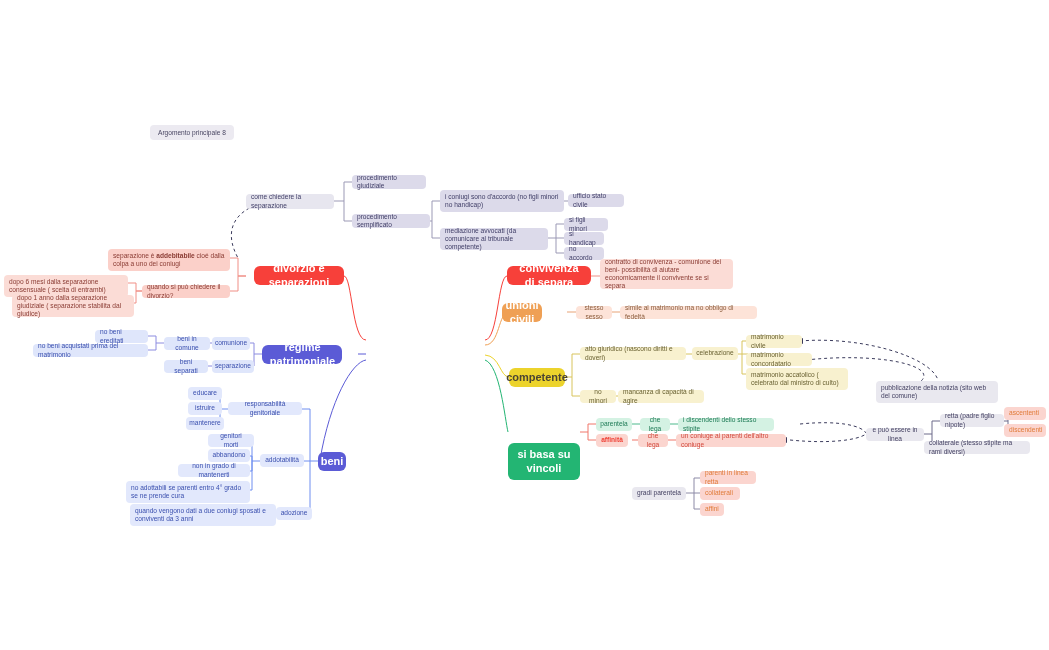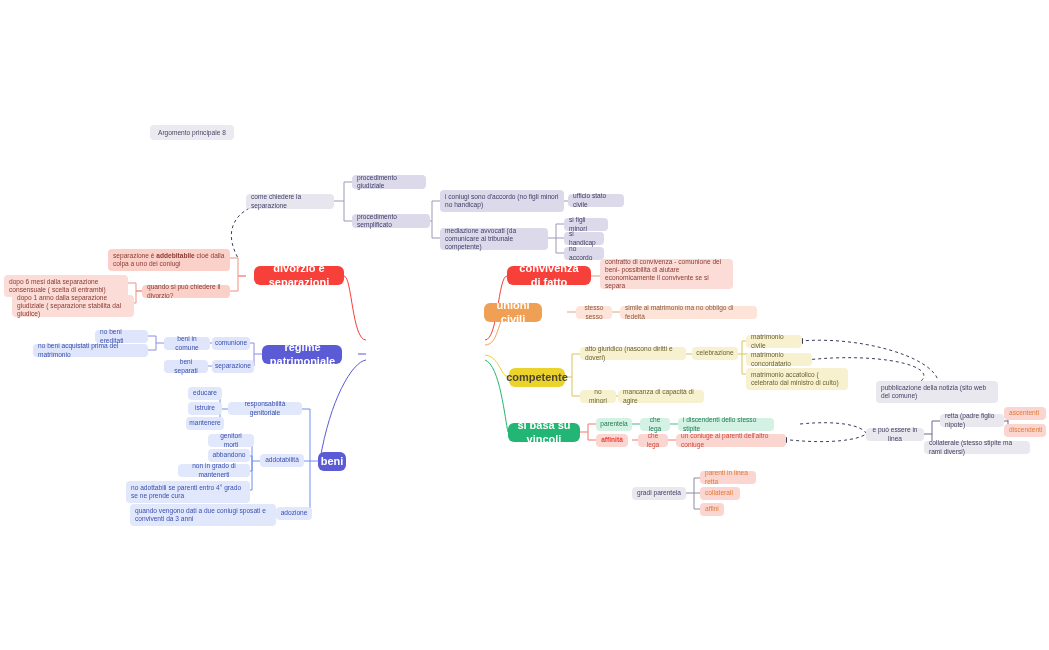--- a/index.html
+++ b/index.html
@@ -234,45 +234,45 @@
   <div class="node sub s-blueM center" style="left:188px;top:402px;width:34px;height:13px;">istruire</div>
   <div class="node sub s-blueM center" style="left:186px;top:417px;width:38px;height:13px;">mantenere</div>
 
   <div class="node sub s-blueM center" style="left:208px;top:434px;width:46px;height:13px;">genitori morti</div>
   <div class="node sub s-blueM center" style="left:208px;top:449px;width:42px;height:13px;">abbandono</div>
   <div class="node sub s-blueM center" style="left:178px;top:464px;width:72px;height:13px;">non in grado di mantenerti</div>
   <div class="node sub s-blueM" style="left:126px;top:481px;width:124px;height:22px;">no adottabili se parenti entro 4° grado se ne prende cura</div>
 
   <div class="node sub s-blueM" style="left:130px;top:504px;width:146px;height:22px;">quando vengono dati a due coniugi sposati e conviventi da 3 anni</div>
 
-  <div class="node main-pill pill-red" style="left:507px;top:266px;width:84px;height:19px;">convivenza di fatto</div>
+  <div class="node main-pill pill-red" style="left:507px;top:266px;width:84px;height:19px;">convivenza di separa</div>
 
   <div class="node sub s-pinkL" style="left:600px;top:259px;width:133px;height:30px;">contratto di convivenza - comunione dei beni- possibilità di aiutare economicamente il convivente se si separa</div>
 
-  <div class="node main-pill pill-orange" style="left:484px;top:303px;width:58px;height:19px;">unioni civili</div>
+  <div class="node main-pill pill-orange" style="left:502px;top:303px;width:40px;height:19px;">unioni civili</div>
 
   <div class="node sub s-peach center" style="left:576px;top:306px;width:36px;height:13px;">stesso sesso</div>
   <div class="node sub s-peach" style="left:620px;top:306px;width:137px;height:13px;">simile al matrimonio ma no obbligo di fedeltà</div>
 
   <div class="node main-pill pill-yellow" style="left:509px;top:368px;width:56px;height:19px;">competente</div>
 
   <div class="node sub s-cream" style="left:580px;top:347px;width:106px;height:13px;">atto giuridico (nascono diritti e doveri)</div>
 
   <div class="node sub s-cream center" style="left:692px;top:347px;width:46px;height:13px;">celebrazione</div>
 
   <div class="node sub s-cream" style="left:746px;top:335px;width:56px;height:13px;">matrimonio civile</div>
   <div class="node sub s-cream" style="left:746px;top:353px;width:66px;height:13px;">matrimonio concordatario</div>
   <div class="node sub s-cream" style="left:746px;top:368px;width:102px;height:22px;">matrimonio accatolico ( celebrato dal ministro di culto)</div>
 
   <div class="node sub s-cream center" style="left:580px;top:390px;width:36px;height:13px;">no minori</div>
   <div class="node sub s-cream" style="left:618px;top:390px;width:86px;height:13px;">mancanza di capacità di agire</div>
 
   <div class="node sub s-grey" style="left:876px;top:381px;width:122px;height:22px;">pubblicazione della notizia (sito web del comune)</div>
 
-  <div class="node main-pill pill-green" style="left:508px;top:423px;width:72px;height:19px;">si basa su vincoli</div>
+  <div class="node main-pill pill-green" style="left:508px;top:443px;width:72px;height:37px;">si basa su vincoli</div>
 
   <div class="node sub s-mint center" style="left:596px;top:418px;width:36px;height:13px;">parentela</div>
   <div class="node sub s-pinkR center" style="left:596px;top:434px;width:32px;height:13px;">
     <span class="b txt-red">affinità</span>
   </div>
 
   <div class="node sub s-mint center" style="left:640px;top:418px;width:30px;height:13px;">che lega</div>
   <div class="node sub s-pinkR center" style="left:638px;top:434px;width:30px;height:13px;">che lega</div>
 
   <div class="node sub s-mint" style="left:678px;top:418px;width:96px;height:13px;">i discendenti dello stesso stipite</div>

